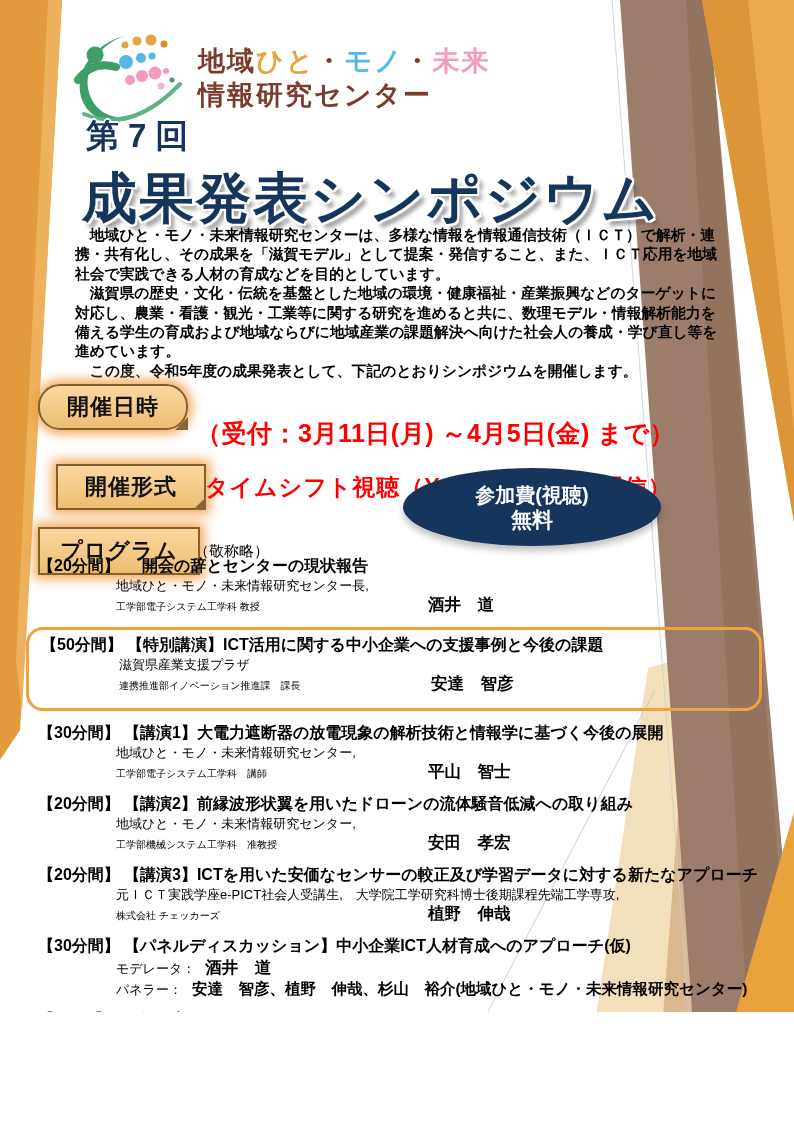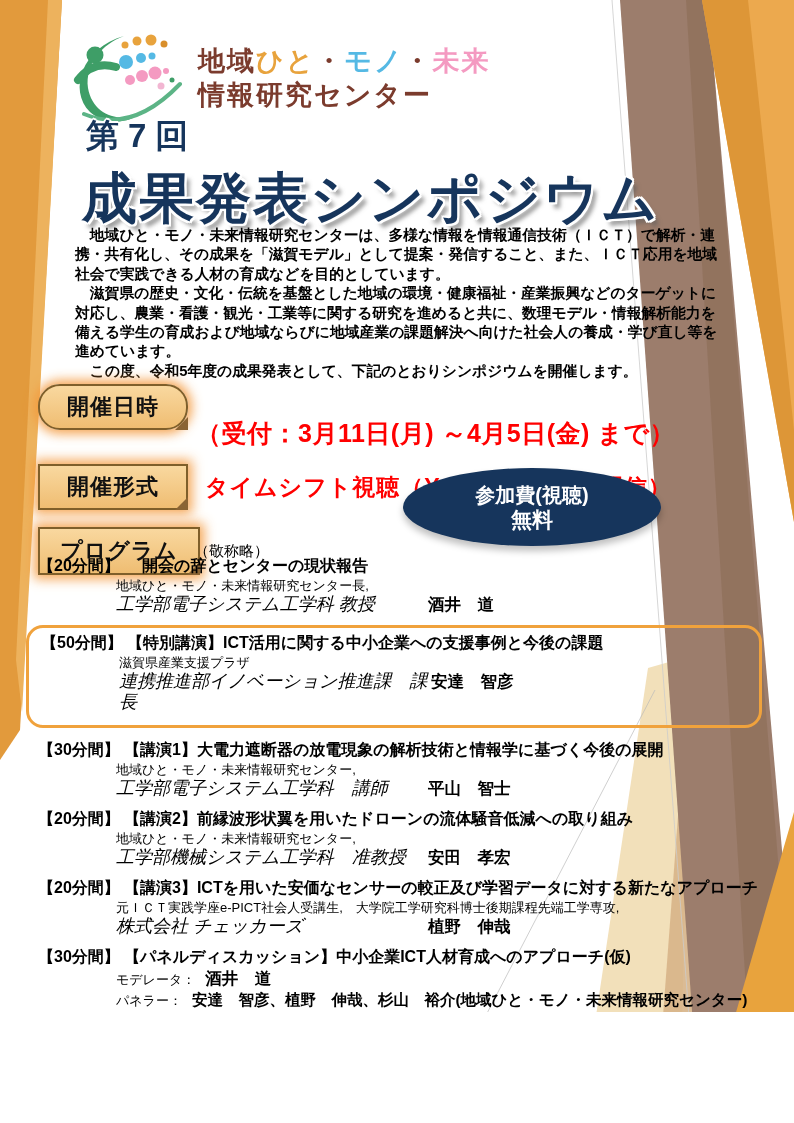--- a/index.html
+++ b/index.html
@@ -29,21 +29,21 @@
 
   
   .label-box{position:absolute;width:146px;height:42px;background:linear-gradient(#f9d89f,#efbd72);
              border:2px solid #7f5f2a;display:flex;align-items:center;justify-content:center;
              font-size:22px;font-weight:bold;color:#111;letter-spacing:1px;
              box-shadow:0 0 11px 4px rgba(243,152,57,.85);}
   .label-box::after{content:"";position:absolute;right:-2px;bottom:-2px;
              border-style:solid;border-width:0 0 13px 13px;
              border-color:transparent transparent #8a6434 transparent;}
   .lb-schedule{left:38px;top:384px;border-radius:22px;}
-  .lb-format{left:38px;top:464px;}
+  .lb-format{left:56px;top:464px;}
   .lb-program{left:38px;top:527px;width:158px;height:44px;}
 
   .red{color:#ff0000;font-weight:bold;}
   .sched-line1{position:absolute;left:196px;top:380px;font-size:27px;letter-spacing:.5px;white-space:nowrap;}
   .sched-line2{position:absolute;left:196px;top:417px;font-size:25px;letter-spacing:.5px;white-space:nowrap;}
   .format-text{position:absolute;left:205px;top:472px;font-size:23px;letter-spacing:1px;white-space:nowrap;}
   .program-note{position:absolute;left:194px;top:542px;font-size:15px;color:#000;}
 
   
   .fee-oval{position:absolute;left:403px;top:468px;width:258px;height:78px;border-radius:50%;
@@ -56,21 +56,21 @@
   .program{position:absolute;left:38px;top:556px;width:726px;color:#000;}
   .prog-item{margin-bottom:10px;}
   .p-head{display:flex;font-weight:bold;font-size:16px;line-height:20px;margin-bottom:1px;white-space:nowrap;}
   .p-dur{width:78px;flex:none;}
   .p-title{margin-left:8px;}
   .gap1{margin-left:26px;}
   .gap7{margin-left:4px;}
   .p-sub{margin-left:78px;font-size:13px;line-height:17px;font-weight:500;}
   .p-sub:empty{display:none;}
   .name-row{display:flex;margin-left:78px;align-items:baseline;}
-  .p-affb{width:312px;flex:none;font-size:18px;line-height:21px;font-weight:500;font-style:italic;}
+  .p-affb{width:312px;flex:none;font-size:10px;line-height:21px;font-weight:500;}
   .p-name{font-size:16.5px;font-weight:bold;line-height:21px;white-space:nowrap;}
   .highlight-box{border:3px solid #f0a23c;border-radius:17px;margin:3px 0 12px -12px;
                  padding:5px 6px 12px 12px;width:712px;}
   .highlight-box .prog-item{margin-bottom:0;}
   .mod-row,.pan-row{margin-left:78px;font-size:13px;line-height:20px;font-weight:500;display:flex;align-items:baseline;white-space:nowrap;}
   .mod-row .p-name{margin-left:10px;}
   .pan-names{font-size:15.5px;font-weight:bold;margin-left:10px;}
 
   
   .footer-bar{position:absolute;left:0;top:1066px;width:794px;height:40px;background:#595959;z-index:2;

